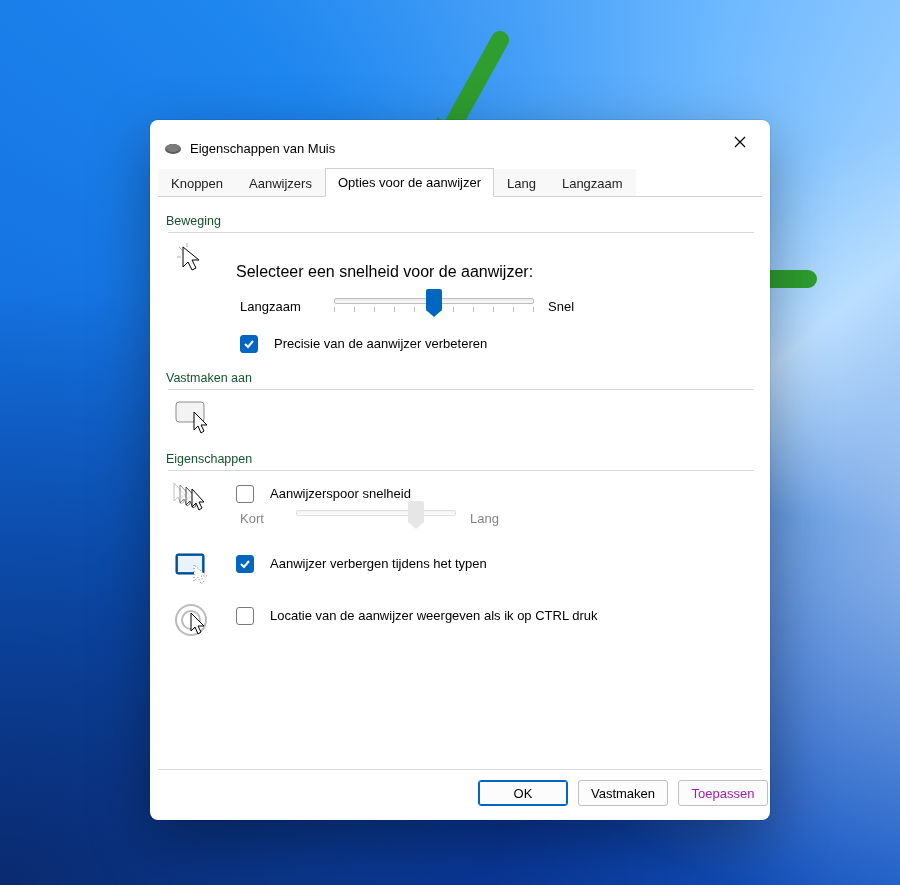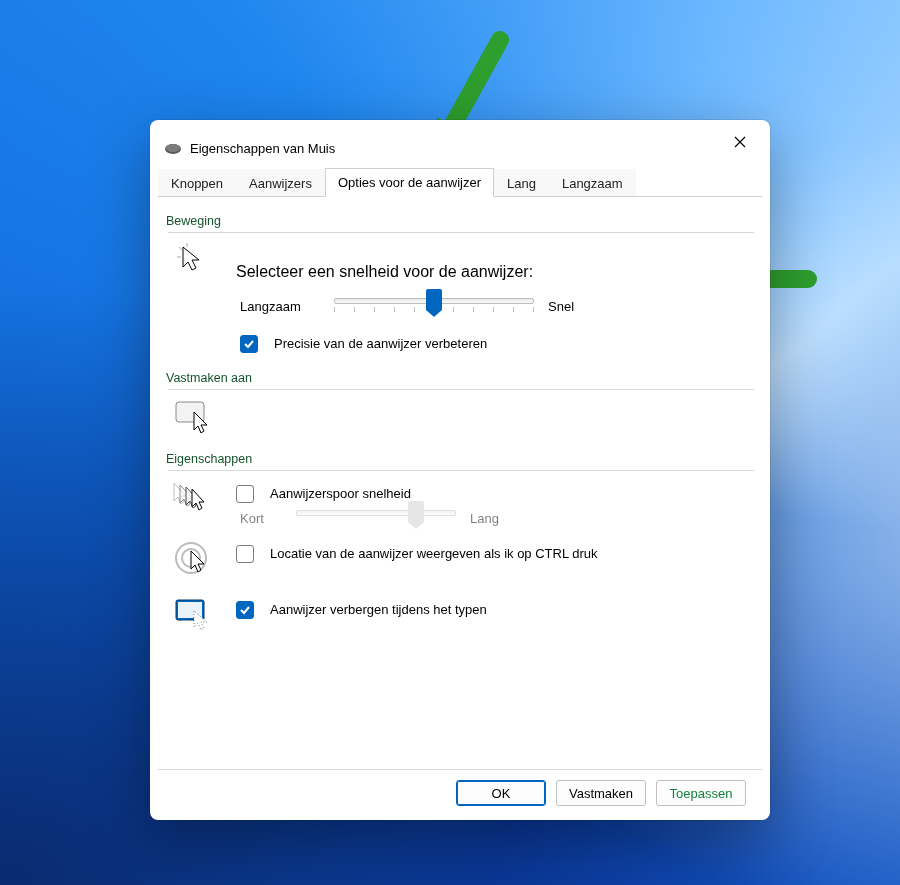--- a/index.html
+++ b/index.html
@@ -36,24 +36,24 @@
 .thumb:after{content:"";position:absolute;bottom:-6px;left:0;width:0;height:0;border-left:8px solid transparent;border-right:8px solid transparent;border-top:7px solid #0067c0}
 .thumb.gray{background:#cfcfcf}
 .thumb.gray:after{border-top-color:#cfcfcf}
 .cb-row{display:flex;align-items:flex-end;gap:16px;margin-top:4px}
 .cb{width:16px;height:16px;border:1px solid #7a7a7a;border-radius:3px;flex-shrink:0;display:flex;align-items:center;justify-content:center;background:#fff;cursor:pointer}
 .cb.checked{background:#0067c0;border-color:#0067c0}
 .cb.checked svg{display:block}
 .cb svg{display:none}
 .cb-label{line-height:1.3;max-width:420px}
 .footer-sep{border-top:1px solid #d8d8d8;margin:6px 8px 0 8px}
-.footer{display:flex;justify-content:flex-end;gap:10px;padding:10px 24px 14px 14px}
+.footer{display:flex;justify-content:flex-end;gap:10px;padding:10px 2px 14px 14px}
 .btn{min-width:90px;height:26px;border:1px solid #bfbfbf;background:#fcfcfc;border-radius:3px;cursor:pointer;font-family:inherit;font-size:13px}
 .btn.default{border-color:#0067c0;box-shadow:inset 0 0 0 1px #0067c0}
-.btn[disabled]{color:#15803d;cursor:default}
+.btn[disabled]{color:#a21caf;cursor:default}
 .icon-mouse svg,.icon-cell svg{display:block}
 .arrow{position:absolute;pointer-events:none}
 .arrow svg{display:block}
 </style>
 </head>
 <body>
 
 <div class="desktop">
 
   <div class="arrow" style="left:405px;top:30px">
@@ -186,38 +186,20 @@
               <span class="lbl" style="width:42px">Kort</span>
               <div class="track-wrap" style="width:160px">
                 <div class="track"></div>
                 <div id="trails-thumb" class="thumb gray" style="left: 120px;"></div>
               </div>
               <span class="lbl right">Lang</span>
             </div>
           </div>
         </div>
 
-        <div class="row">
-          <div class="icon-cell">
-            <svg width="40" height="38" viewBox="0 0 40 38">
-                <circle cx="17" cy="17" r="15" fill="none" stroke="#bbb" stroke-width="2"></circle>
-                <circle cx="17" cy="17" r="9" fill="none" stroke="#bbb" stroke-width="2"></circle>
-                <path d="M17 10 L17 28 L21 24 L24 31 L27 29 L24 23 L30 23 Z" fill="#fff" stroke="#000"></path>
-              </svg>
-          </div>
-          <div class="content-cell">
-            <div class="cb-row">
-              <div id="cb-ctrl" class="cb">
-                
-              </div>
-              <div class="cb-label">Locatie van de aanwijzer weergeven als ik op CTRL druk</div>
-            </div>
-          </div>
-        </div>
-
         <div class="row" style="margin:18px 0">
           <div class="icon-cell">
             <svg width="40" height="34" viewBox="0 0 40 34">
                 <rect x="2" y="3" width="28" height="20" rx="2" fill="#0067c0" stroke="#003a70"></rect>
                 <rect x="4" y="5" width="24" height="16" fill="#eaf3fb"></rect>
                 <g stroke="#777" stroke-dasharray="1 2">
                   <path d="M20 14 L20 30 L24 26 L27 33 L30 31 L27 25 L33 25 Z" fill="#fff"></path>
                 </g>
               </svg>
           </div>
@@ -226,20 +208,38 @@
               <div id="cb-hide" class="cb checked">
                 <svg width="12" height="12" viewBox="0 0 12 12">
                     <path d="M2 6 L5 9 L10 3" stroke="#fff" stroke-width="2" fill="none"></path>
                   </svg>
               </div>
               <div class="cb-label">Aanwijzer verbergen tijdens het typen</div>
             </div>
           </div>
         </div>
 
+        <div class="row">
+          <div class="icon-cell">
+            <svg width="40" height="38" viewBox="0 0 40 38">
+                <circle cx="17" cy="17" r="15" fill="none" stroke="#bbb" stroke-width="2"></circle>
+                <circle cx="17" cy="17" r="9" fill="none" stroke="#bbb" stroke-width="2"></circle>
+                <path d="M17 10 L17 28 L21 24 L24 31 L27 29 L24 23 L30 23 Z" fill="#fff" stroke="#000"></path>
+              </svg>
+          </div>
+          <div class="content-cell">
+            <div class="cb-row">
+              <div id="cb-ctrl" class="cb">
+                
+              </div>
+              <div class="cb-label">Locatie van de aanwijzer weergeven als ik op CTRL druk</div>
+            </div>
+          </div>
+        </div>
+
       </div>
     </div>
 
     <div class="footer-sep"></div>
     <div class="footer">
       <button class="btn default">OK</button>
       <button class="btn">Vastmaken</button>
       <button class="btn" disabled="">Toepassen</button>
     </div>
   </div>

